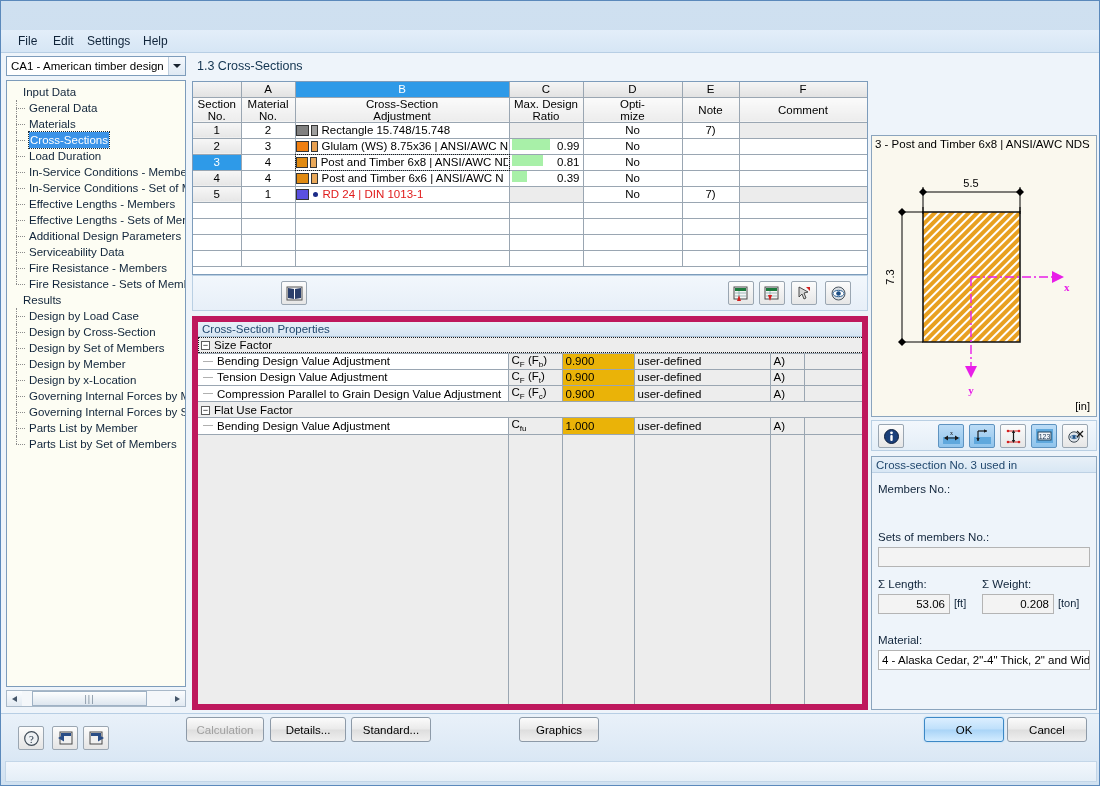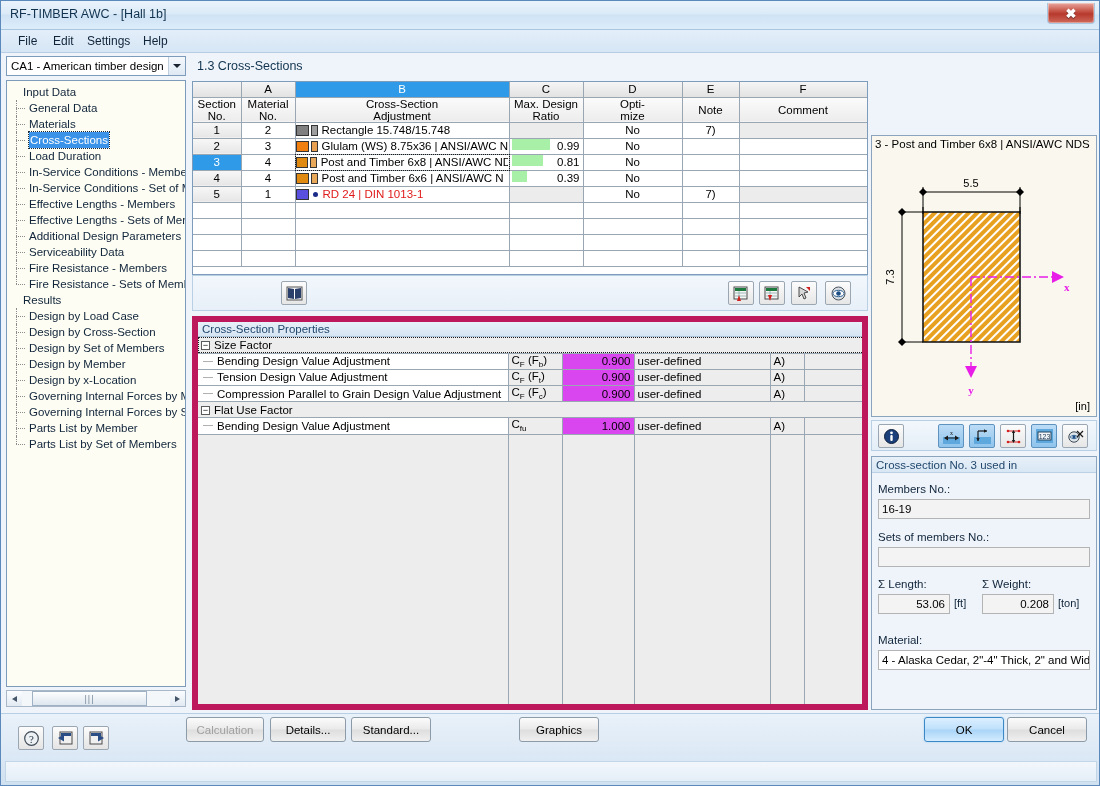--- a/index.html
+++ b/index.html
@@ -221,21 +221,21 @@
   tr.grp.focus td { outline: 1px dotted #1a1a1a; outline-offset: -1px; }
   .expander {
     display: inline-block; width: 9px; height: 9px; line-height: 7px;
     border: 1px solid #5b5b5b; background: #fff; text-align: center;
     font-size: 9px; margin-right: 4px; vertical-align: middle; color:#000;
   }
   td.p-name { padding-left: 10px; position: relative; background:#fff;}
   td.p-name .dash { position:absolute; left: 5px; top:7px; width:10px; border-top:1px solid #b0b0b0;}
   td.p-name .ptext { padding-left: 16px; display:inline-block;}
   td.p-sym { text-align: left; background: #ededed; }
-  td.p-val { text-align: right; background:#d946ef; }
+  td.p-val { text-align: left; background:#eab308; }
   td.p-kind { background: #ededed; }
   td.p-note { background: #ededed; text-align: left;}
   td.p-last { background: #ededed; border-right: none;}
   tr.fillrow td { height: 16px; background: #ededed; border-bottom: none; border-right: 1px solid #9aa6b2;}
   sub { font-size: 8px; }
 
   
   .right {
     position: absolute; left: 870px; top: 3px; width: 226px; height: 654px;
   }
@@ -314,26 +314,20 @@
     position: absolute; left: 4px; top: 47px; width: 1092px; height: 21px;
     background: linear-gradient(to bottom, #f2f7fc, #e4eef7);
     border: 1px solid #c3d6e8;
   }
 </style>
 </head>
 <body>
 
 <div id="app">
 
-  <div class="titlebar">
-    <div class="ttext">RF-TIMBER AWC - [Hall 1b]</div>
-    <div class="closebtn">
-      <span class="x">✖</span>
-    </div>
-  </div>
 
   <div class="menubar">
     <div class="menuitem" style="left:10px">File</div>
     <div class="menuitem" style="left:45px">Edit</div>
     <div class="menuitem" style="left:79px">Settings</div>
     <div class="menuitem" style="left:135px">Help</div>
   </div>
 
   <div class="client">
 
@@ -790,21 +784,20 @@
             <line x1="10" y1="2" x2="16" y2="8" stroke="#1a1a1a" stroke-width="1.3"></line>
             <line x1="16" y1="2" x2="10" y2="8" stroke="#1a1a1a" stroke-width="1.3"></line>
           </svg>
         </div>
       </div>
 
       <div class="usedin">
         <div class="uhdr">Cross-section No. 3 used in</div>
 
         <div class="ulabel" style="left:6px; top:26px">Members No.:</div>
-        <div class="ufield" style="left:6px; top:42px; width:212px">16-19</div>
 
         <div class="ulabel" style="left:6px; top:74px">Sets of members No.:</div>
         <div class="ufield" style="left:6px; top:90px; width:212px"></div>
 
         <div class="ulabel" style="left:6px; top:121px">Σ Length:</div>
         <div class="ufield num" style="left:6px; top:137px; width:72px">53.06</div>
         <div class="uunit" style="left:82px; top:140px">[ft]</div>
 
         <div class="ulabel" style="left:110px; top:121px">Σ Weight:</div>
         <div class="ufield num" style="left:110px; top:137px; width:72px">0.208</div>

